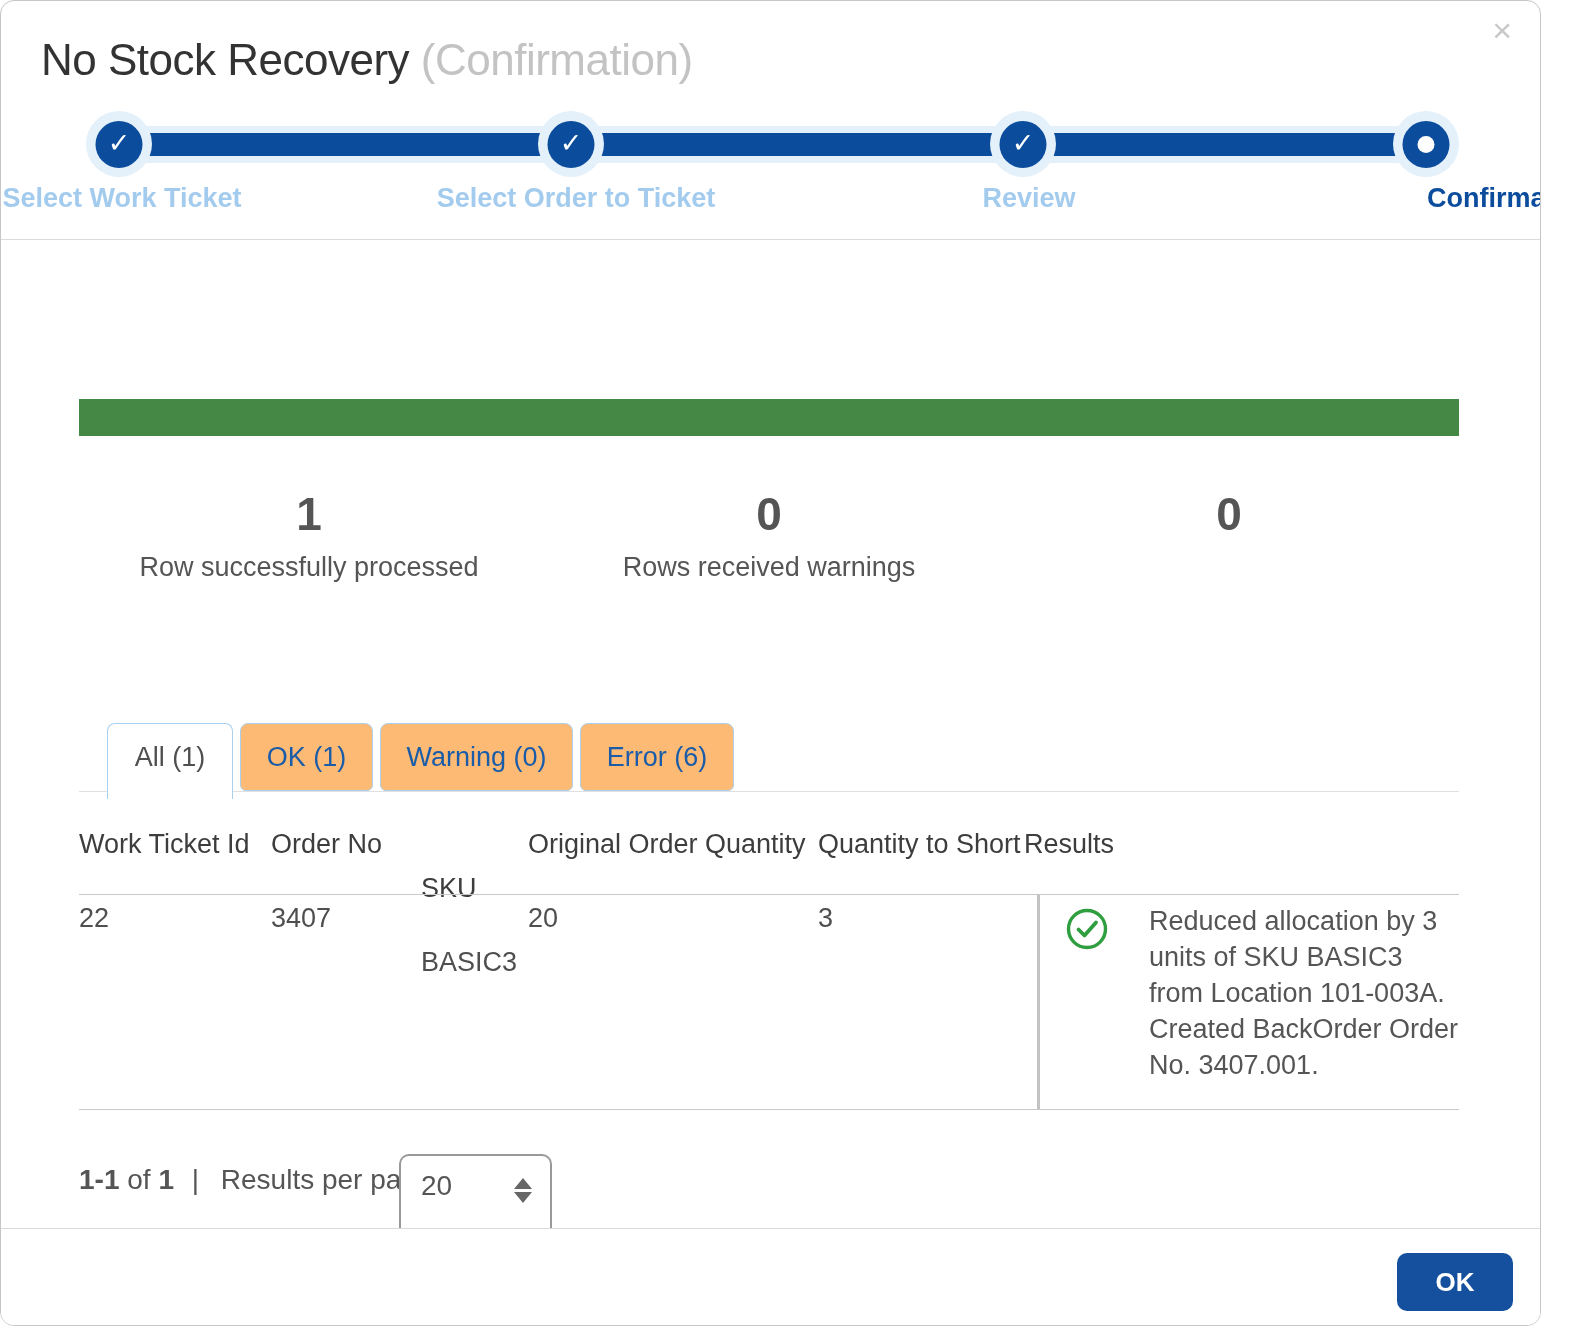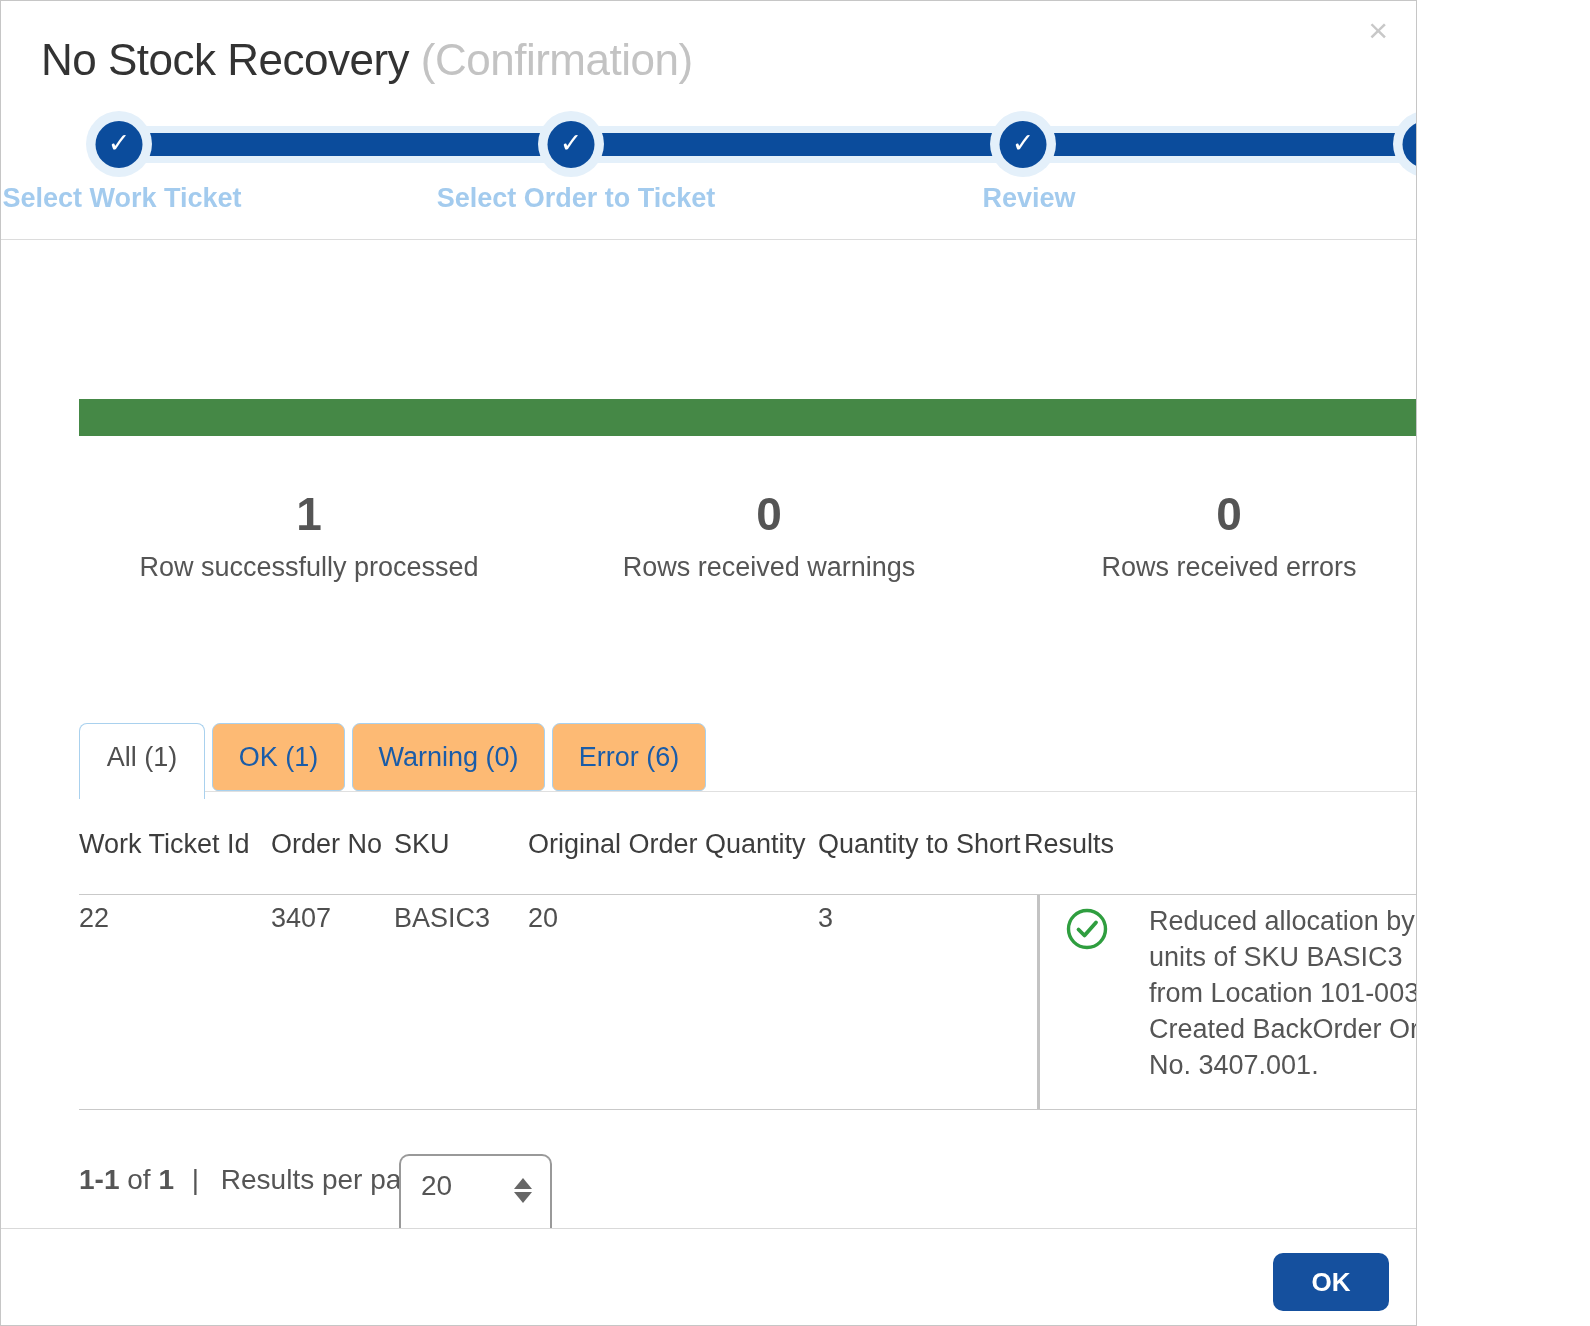--- a/index.html
+++ b/index.html
@@ -3,25 +3,25 @@
 <meta charset="utf-8">
 <style>
   * { margin: 0; padding: 0; box-sizing: border-box; }
   html, body { background: #fff; }
   body {
     font-family: "Liberation Sans", "DejaVu Sans", sans-serif;
     color: #4f4f4f;
   }
   .modal {
     position: relative;
-    width: 1417px;
+    width: 1541px;
     height: 1326px;
     background: #fff;
     border: 1px solid #c6c6c6;
-    border-radius: 0;
+    border-radius: 14px;
     overflow: hidden;
   }
   
   .title-row {
     position: absolute; left: 40px; top: 34px;
     font-size: 44px; letter-spacing: -0.5px; white-space: nowrap;
   }
   .title-main { color: #333; font-weight: 500; }
   .title-sub  { color: #c3c3c3; font-weight: 500; }
   .close-x {
@@ -91,42 +91,42 @@
     background: #fdba74; color: #1a5ca8;
     height: 68px; border-radius: 8px 8px 6px 6px;
   }
   .tab.active {
     background: #fff; color: #4f4f4f;
     height: 76px; border-bottom: none;
     border-radius: 8px 8px 0 0;
     z-index: 3;
     padding-bottom: 8px;
   }
-  .tab-w1 { width: 126px; } .tab-w2 { width: 133px; }
+  .tab-w1 { width: 126px; margin-left: 28px; } .tab-w2 { width: 133px; }
   .tab-w3 { width: 193px; } .tab-w4 { width: 154px; }
   .tabs-baseline {
     position: absolute; left: 78px; top: 790px; width: 1380px;
     border-top: 1px solid #e0e0e0; z-index: 1;
   }
   
   .table-area { position: absolute; left: 78px; top: 828px; width: 1380px; }
   .th {
     position: absolute; top: 0; font-size: 27px; color: #3d3d3d;
     white-space: nowrap; font-weight: 500;
   }
   .header-underline {
     position: absolute; left: 0; top: 65px; width: 1380px;
     border-top: 1px solid #c9c9c9;
   }
   .td {
     position: absolute; top: 74px; font-size: 27px; color: #4f4f4f;
     white-space: nowrap;
   }
   .col-0 { left: 0; }    .col-1 { left: 192px; }
-  .col-2 { left: 315px; } .col-3 { left: 449px; }
+  .col-2 { left: 342px; margin-top: 44px; } .col-3 { left: 449px; }
   .col-4 { left: 739px; } .col-5 { left: 945px; }
   .v-divider {
     position: absolute; left: 958px; top: 66px;
     width: 3px; height: 214px; background: #c3c3c3;
   }
   .result-check { position: absolute; left: 986px; top: 78px; width: 44px; height: 44px; }
   .result-message {
     position: absolute; left: 1070px; top: 74px; width: 315px;
     font-size: 27px; line-height: 36px; color: #555;
   }
@@ -227,21 +227,20 @@
     <div class="stat">
       <div class="stat-value">1</div>
       <div class="stat-label">Row successfully processed</div>
     </div>
     <div class="stat">
       <div class="stat-value">0</div>
       <div class="stat-label">Rows received warnings</div>
     </div>
     <div class="stat">
       <div class="stat-value">0</div>
-      <div class="stat-label">Rows received errors</div>
     </div>
   </div>
 
   <div class="tabs">
     <div class="tab active tab-w1">All (1)</div>
     <div class="tab tab-w2">OK (1)</div>
     <div class="tab tab-w3">Warning (0)</div>
     <div class="tab tab-w4">Error (6)</div>
   </div>
   <div class="tabs-baseline"></div>

